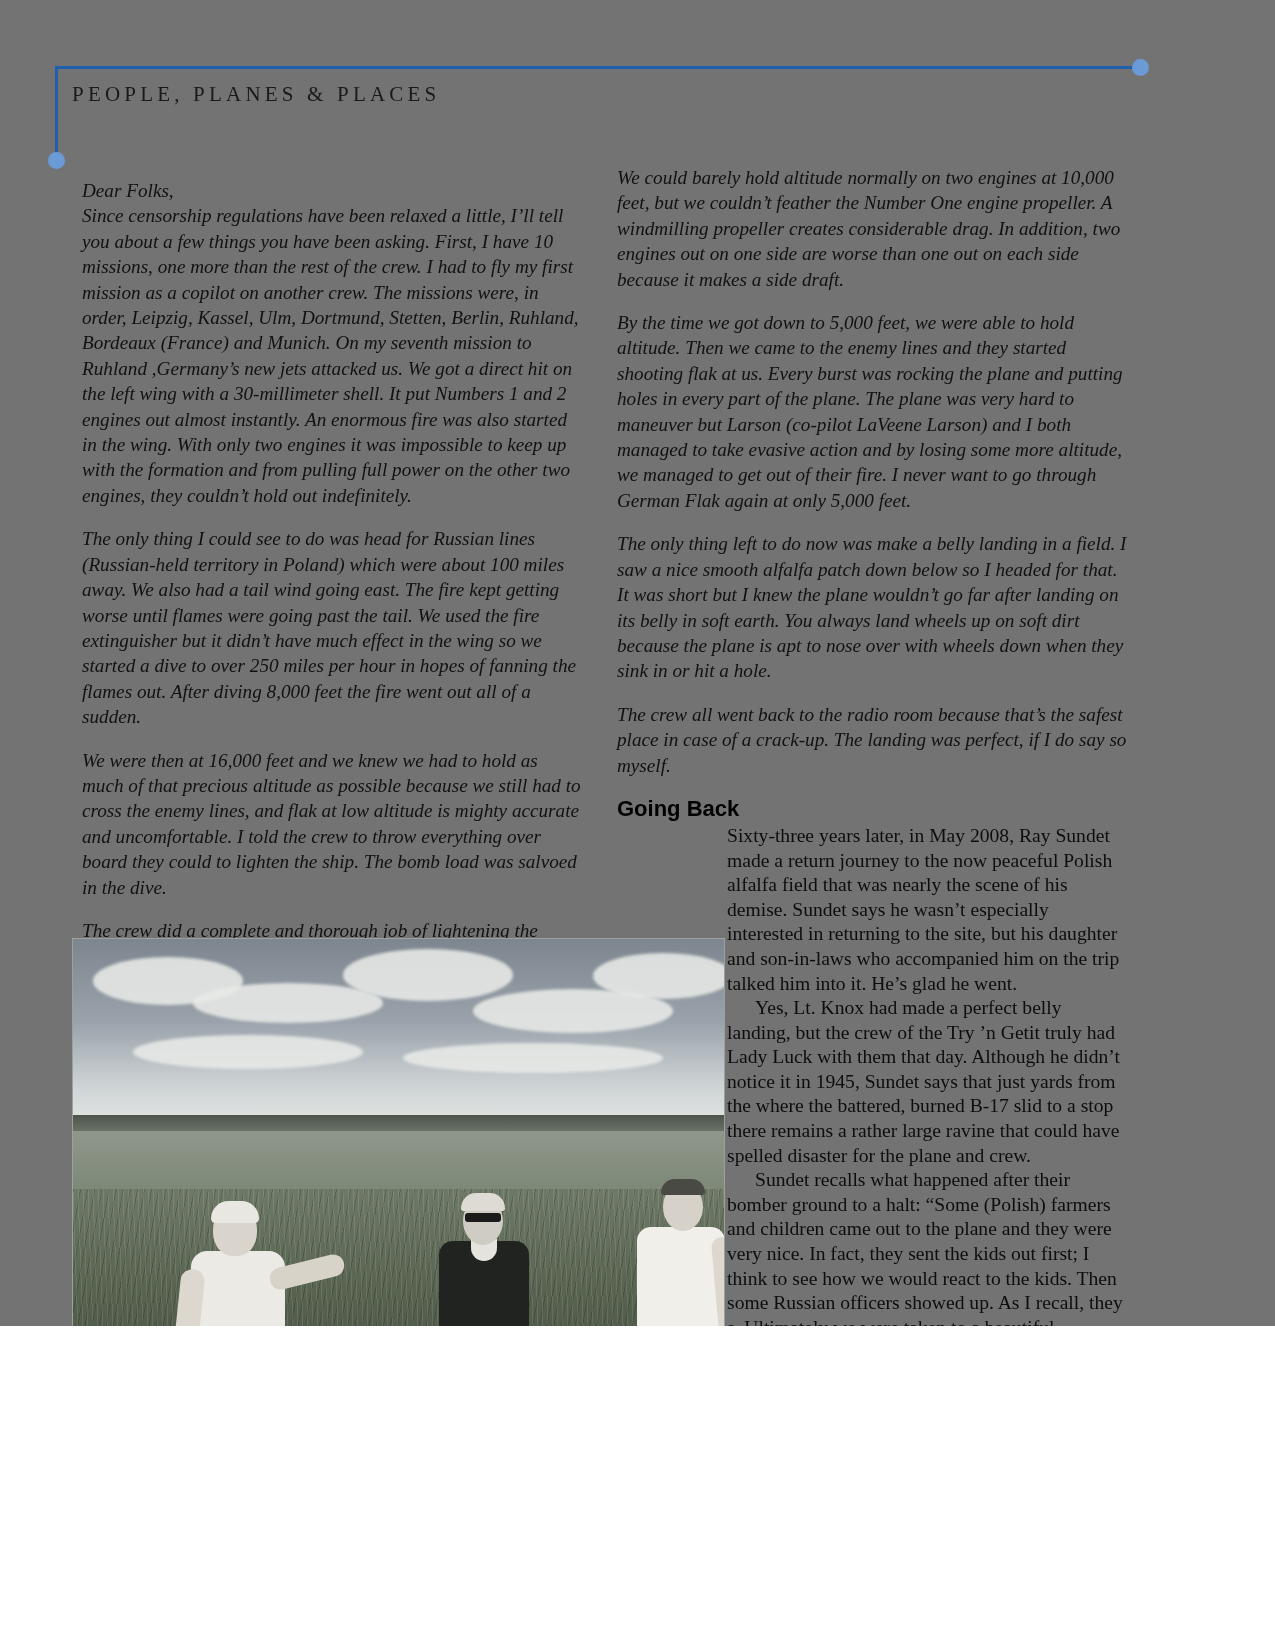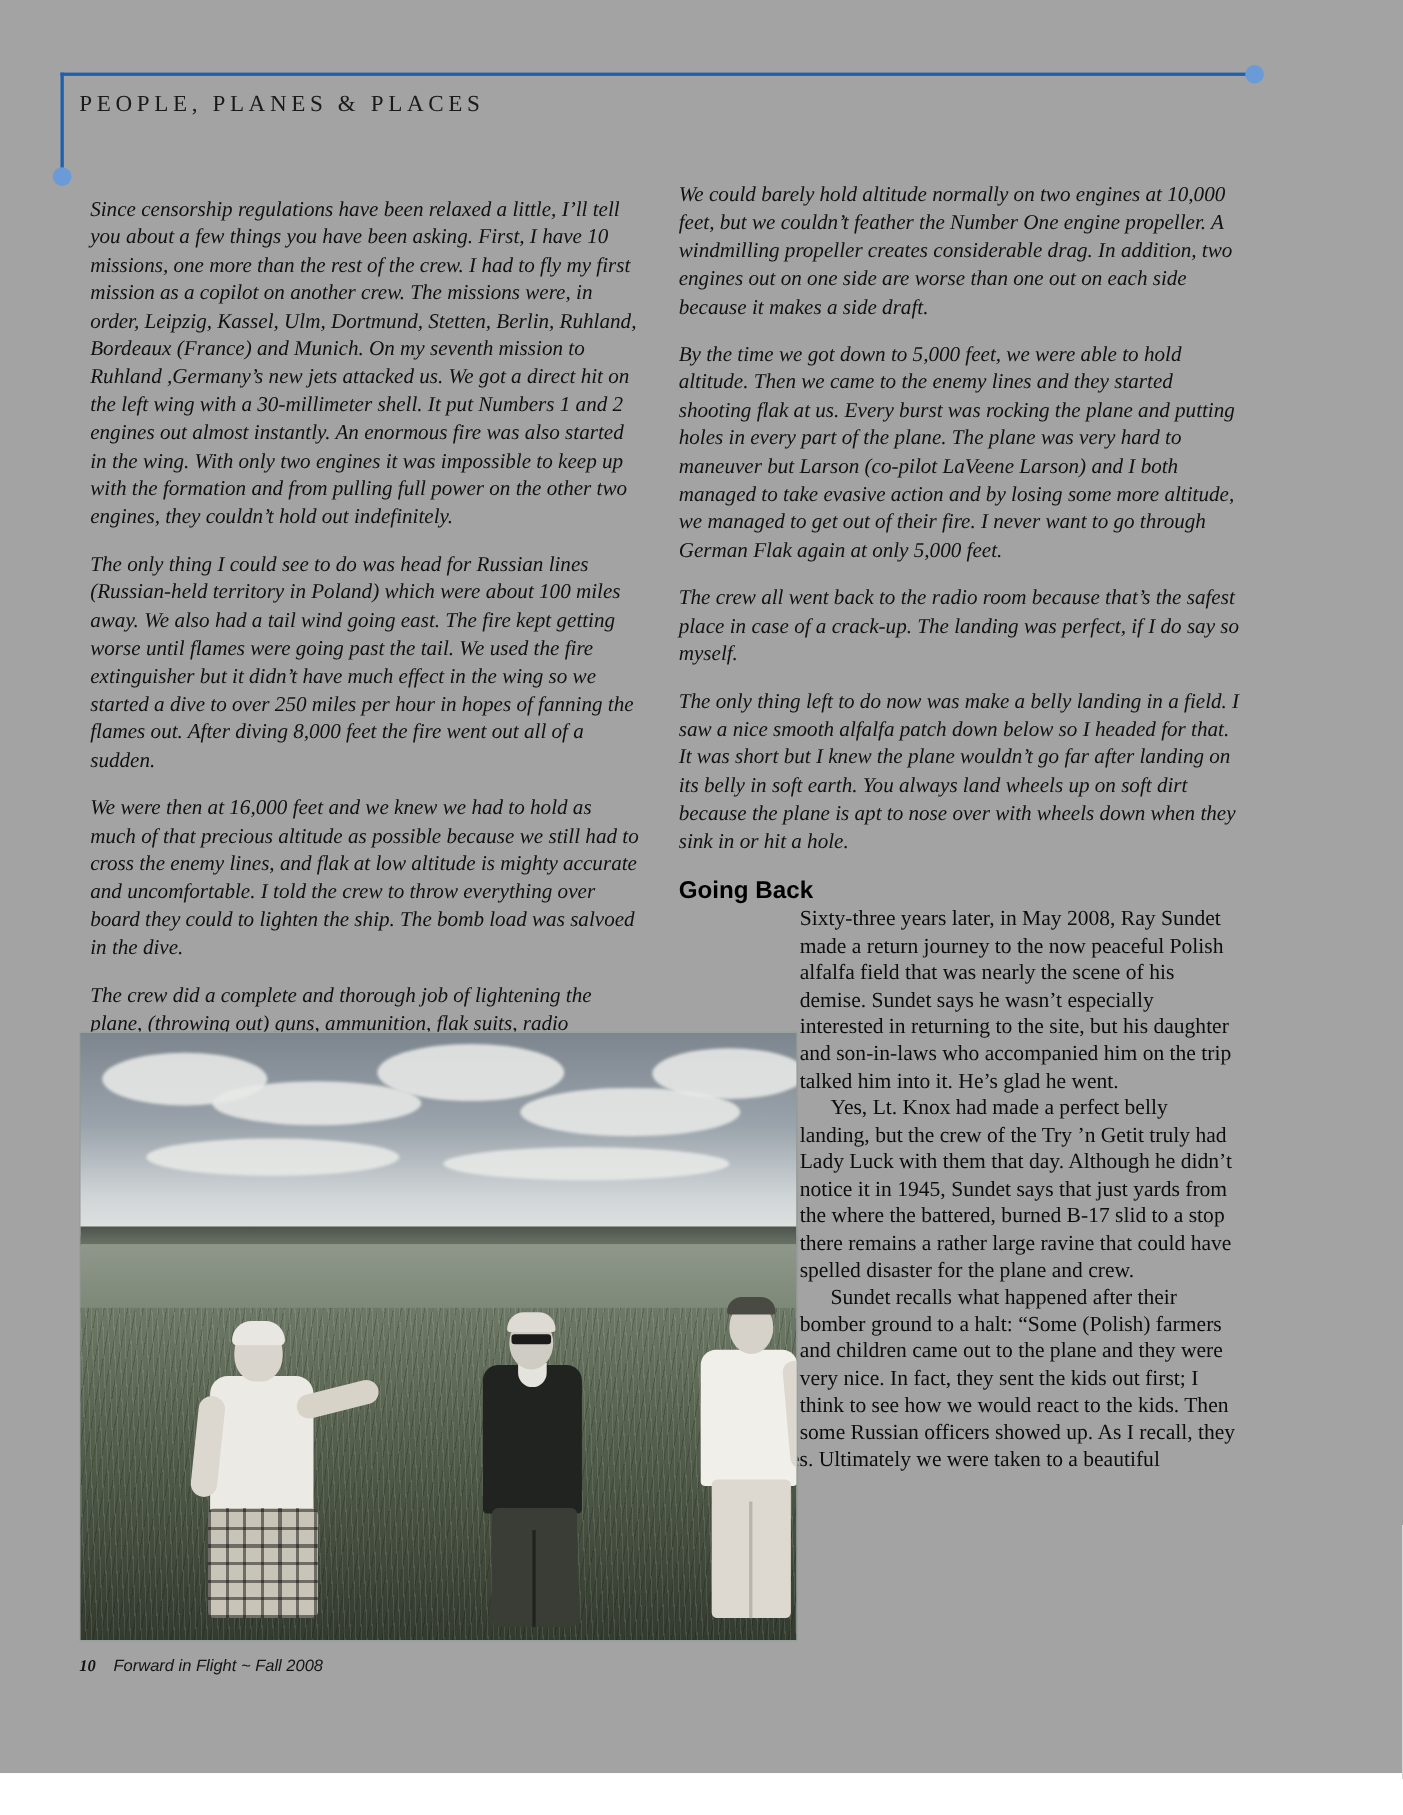--- a/index.html
+++ b/index.html
@@ -3,22 +3,22 @@
 <meta charset="utf-8">
 <style>
   html, body {
     margin: 0;
     padding: 0;
     background: #ffffff;
   }
   .page {
     position: relative;
     width: 1275px;
-    height: 1612px;
-    background: #a3a3a3;
+    height: 1326px;
+    background: #737373;
     overflow: hidden;
     font-family: "Liberation Serif", serif;
   }
 
   
   .header-rule-h {
     position: absolute;
     left: 55px;
     top: 66px;
     width: 1085px;
@@ -227,31 +227,32 @@
 <div class="page">
 
   <div class="header-rule-h"></div>
   <div class="header-rule-v"></div>
   <div class="dot dot-right"></div>
   <div class="dot dot-bottom"></div>
 
   <div class="kicker">PEOPLE, PLANES &amp; PLACES</div>
 
   <div class="col-left">
+    <p class="letter tight">Dear Folks,</p>
     <p class="letter">Since censorship regulations have been relaxed a little, I’ll tell you about a few things you have been asking. First, I have 10 missions, one more than the rest of the crew. I had to fly my first mission as a copilot on another crew. The missions were, in order, Leipzig, Kassel, Ulm, Dortmund, Stetten, Berlin, Ruhland, Bordeaux (France) and Munich. On my seventh mission to Ruhland ,Germany’s new jets attacked us. We got a direct hit on the left wing with a 30-millimeter shell. It put Numbers 1 and 2 engines out almost instantly. An enormous fire was also started in the wing. With only two engines it was impossible to keep up with the formation and from pulling full power on the other two engines, they couldn’t hold out indefinitely.</p>
     <p class="letter">The only thing I could see to do was head for Russian lines (Russian-held territory in Poland) which were about 100 miles away. We also had a tail wind going east. The fire kept getting worse until flames were going past the tail. We used the fire extinguisher but it didn’t have much effect in the wing so we started a dive to over 250 miles per hour in hopes of fanning the flames out. After diving 8,000 feet the fire went out all of a sudden.</p>
     <p class="letter">We were then at 16,000 feet and we knew we had to hold as much of that precious altitude as possible because we still had to cross the enemy lines, and flak at low altitude is mighty accurate and uncomfortable. I told the crew to throw everything over board they could to lighten the ship. The bomb load was salvoed in the dive.</p>
     <p class="letter">The crew did a complete and thorough job of lightening the plane, (throwing out) guns, ammunition, flak suits, radio equipment, armor plating and all personal clothing in their flying bags we had along that day. The ball turret is very heavy so it was dropped, too.”</p>
   </div>
 
   <div class="col-right">
     <p class="letter">We could barely hold altitude normally on two engines at 10,000 feet, but we couldn’t feather the Number One engine propeller. A windmilling propeller creates considerable drag. In addition, two engines out on one side are worse than one out on each side because it makes a side draft.</p>
     <p class="letter">By the time we got down to 5,000 feet, we were able to hold altitude. Then we came to the enemy lines and they started shooting flak at us. Every burst was rocking the plane and putting holes in every part of the plane. The plane was very hard to maneuver but Larson (co-pilot LaVeene Larson) and I both managed to take evasive action and by losing some more altitude, we managed to get out of their fire. I never want to go through German Flak again at only 5,000 feet.</p>
+    <p class="letter">The only thing left to do now was make a belly landing in a field. I saw a nice smooth alfalfa patch down below so I headed for that. It was short but I knew the plane wouldn’t go far after landing on its belly in soft earth. You always land wheels up on soft dirt because the plane is apt to nose over with wheels down when they sink in or hit a hole.</p>
     <p class="letter">The crew all went back to the radio room because that’s the safest place in case of a crack-up. The landing was perfect, if I do say so myself.</p>
-    <p class="letter">The only thing left to do now was make a belly landing in a field. I saw a nice smooth alfalfa patch down below so I headed for that. It was short but I knew the plane wouldn’t go far after landing on its belly in soft earth. You always land wheels up on soft dirt because the plane is apt to nose over with wheels down when they sink in or hit a hole.</p>
 
     <h2 class="section-head">Going Back</h2>
 
     <div>
       <div class="photo-float"></div>
       <p class="body">Sixty-three years later, in May 2008, Ray Sundet made a return journey to the now peaceful Polish alfalfa field that was nearly the scene of his demise. Sundet says he wasn’t especially interested in returning to the site, but his daughter and son-in-laws who accompanied him on the trip talked him into it. He’s glad he went.</p>
       <p class="body indent">Yes, Lt. Knox had made a perfect belly landing, but the crew of the Try ’n Getit truly had Lady Luck with them that day. Although he didn’t notice it in 1945, Sundet says that just yards from the where the battered, burned B-17 slid to a stop there remains a rather large ravine that could have spelled disaster for the plane and crew.</p>
       <p class="body indent">Sundet recalls what happened after their bomber ground to a halt: “Some (Polish) farmers and children came out to the plane and they were very nice. In fact, they sent the kids out first; I think to see how we would react to the kids. Then some Russian officers showed up. As I recall, they were on horses. Ultimately we were taken to a beautiful mansion.”</p>
     </div>
   </div>

